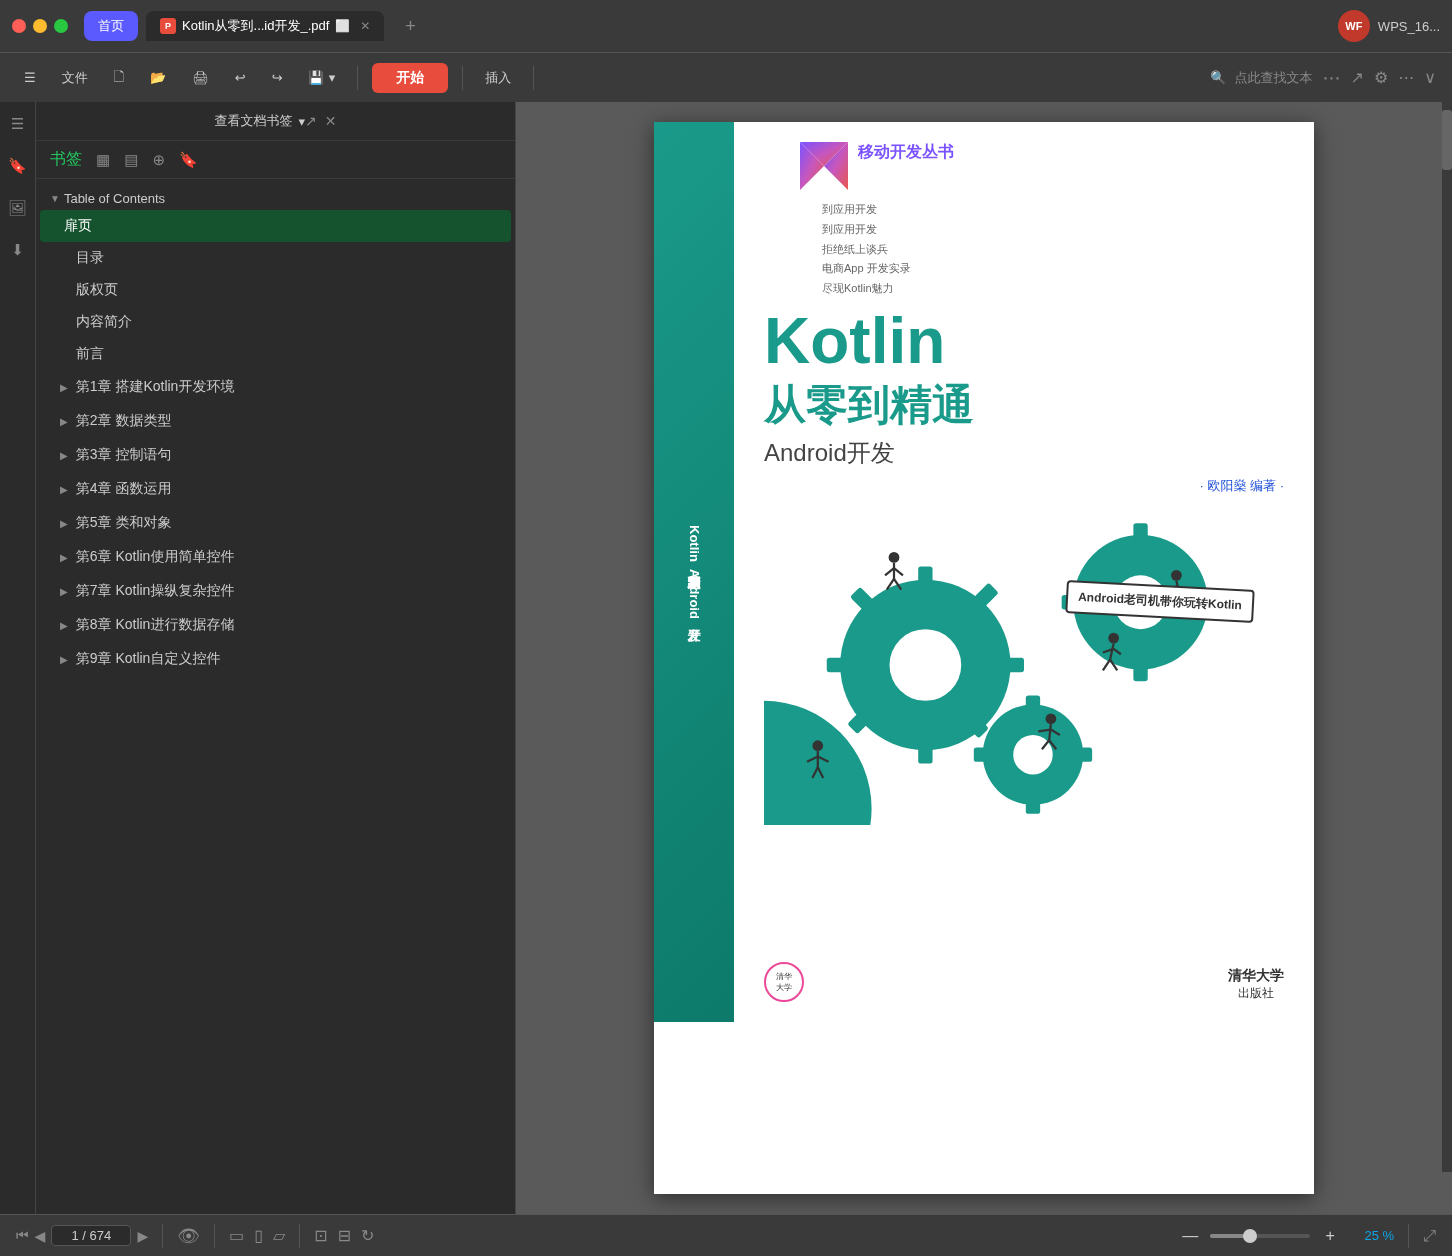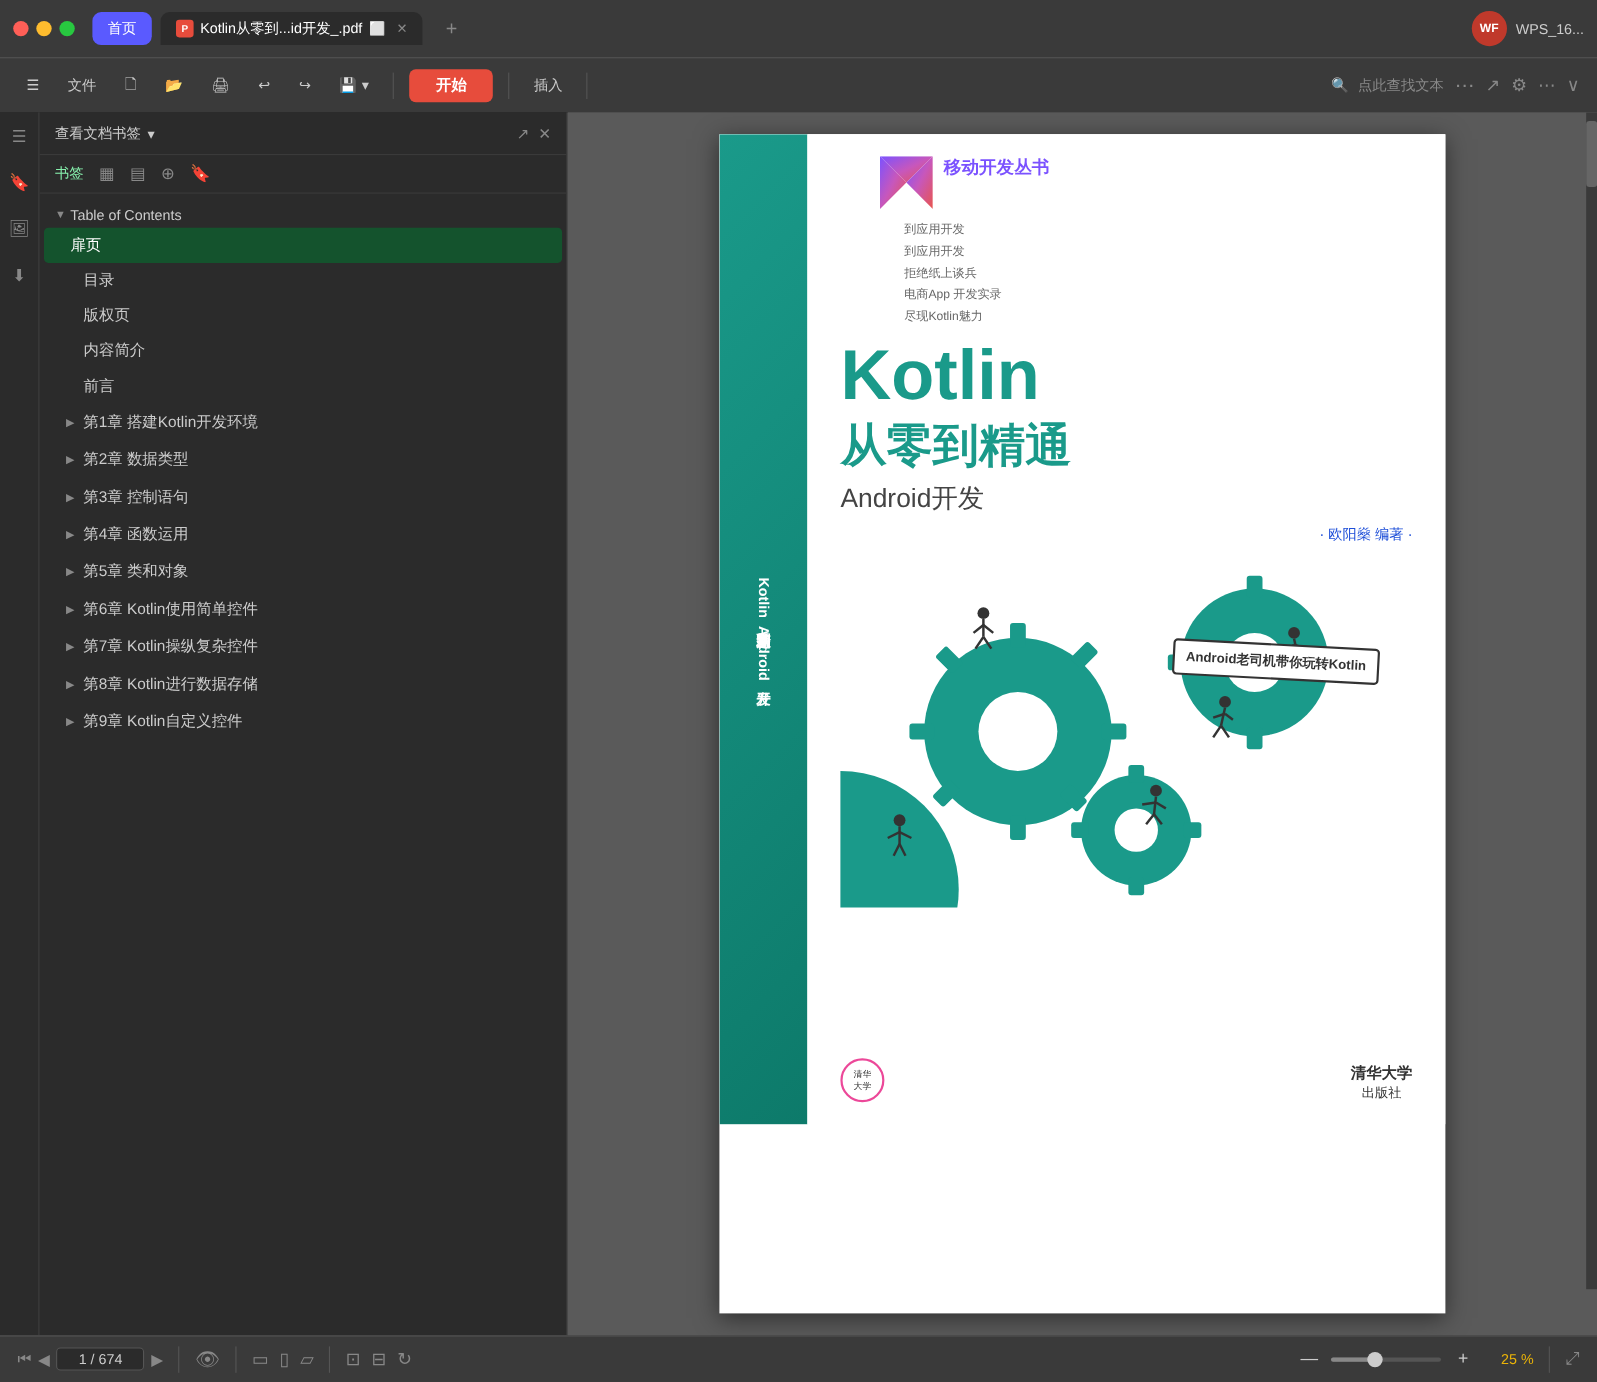--- a/index.html
+++ b/index.html
@@ -173,21 +173,21 @@
       width: 480px;
       background: #2b2b2b;
       display: flex;
       flex-direction: column;
       border-right: 1px solid #444;
       flex-shrink: 0;
     }
     .sidebar-header {
       display: flex;
       align-items: center;
-      justify-content: space-between;
+      justify-content: center;
       padding: 10px 14px;
       border-bottom: 1px solid #3a3a3a;
     }
     .sidebar-header-left {
       display: flex;
       align-items: center;
       gap: 6px;
       color: #ccc;
       font-size: 13px;
       cursor: pointer;
@@ -207,22 +207,22 @@
       gap: 14px;
       padding: 8px 14px;
       border-bottom: 1px solid #3a3a3a;
     }
     .sidebar-toolbar-icon {
       color: #888;
       font-size: 15px;
       cursor: pointer;
     }
     .sidebar-label {
-      color: #86efac;
-      font-size: 13px;
+      color: #22c55e;
+      font-size: 16px;
     }
     .toc-tree {
       flex: 1;
       overflow-y: auto;
       padding: 8px 0;
     }
     .toc-tree::-webkit-scrollbar { width: 6px; }
     .toc-tree::-webkit-scrollbar-track { background: #2b2b2b; }
     .toc-tree::-webkit-scrollbar-thumb { background: #555; border-radius: 3px; }
 
@@ -440,21 +440,21 @@
       width: 14px; height: 14px;
       background: #ccc;
       border-radius: 50%;
       position: absolute;
       top: -5px;
       left: 33%;
       cursor: pointer;
     }
     .zoom-label {
       font-size: 13px;
-      color: #eab308;
+      color: #0ea5e9;
       min-width: 44px;
       text-align: right;
     }
     .fullscreen-btn {
       color: #888;
       font-size: 16px;
       cursor: pointer;
     }
 
     .pdf-viewer-scrollbar {

